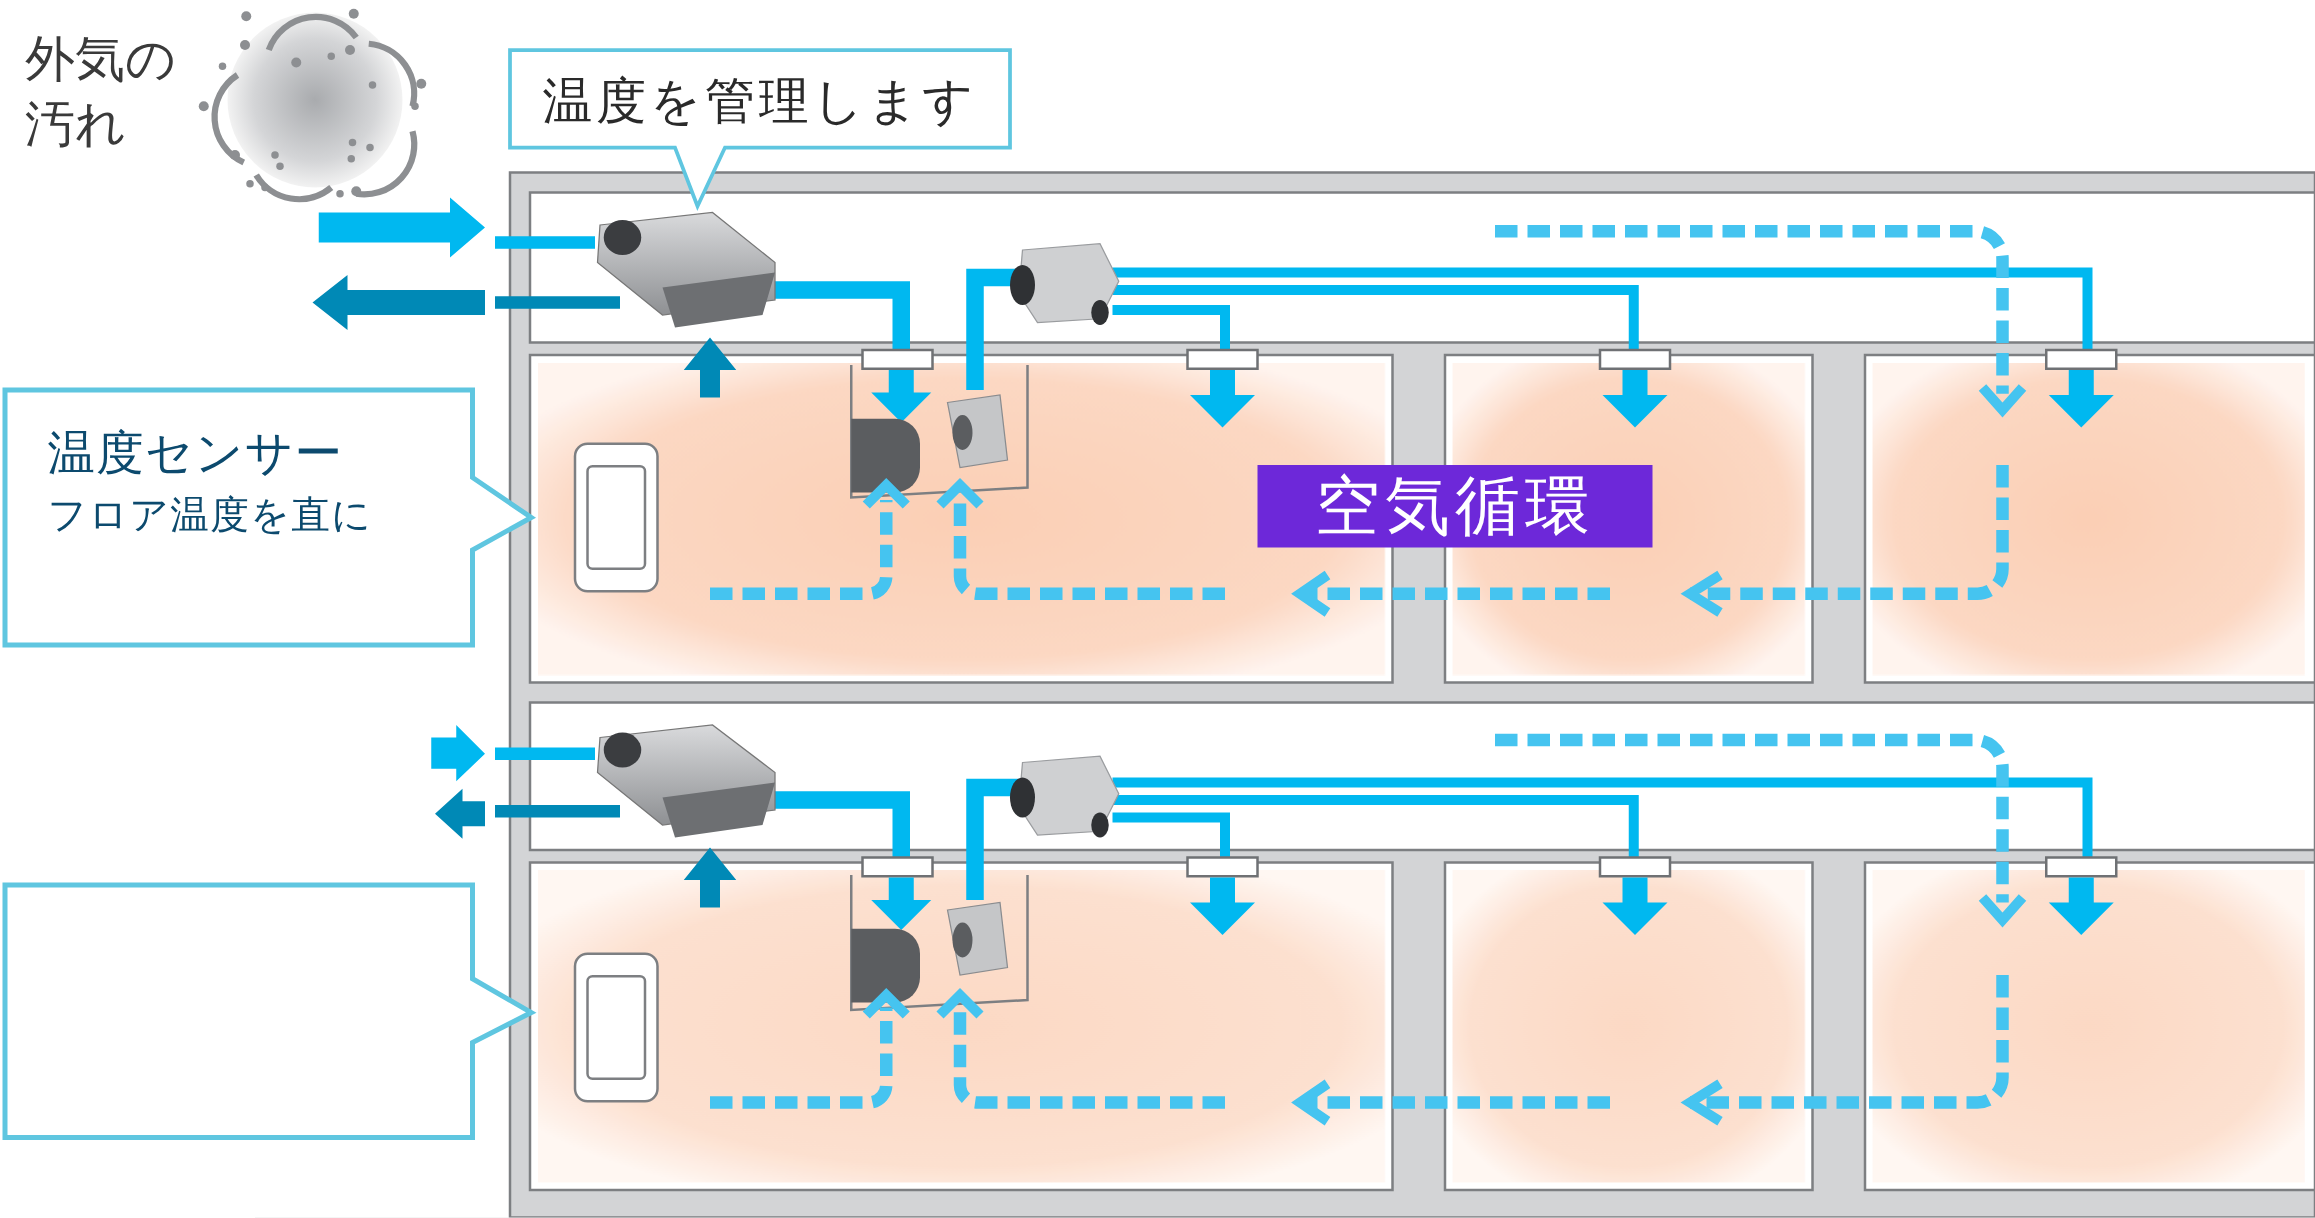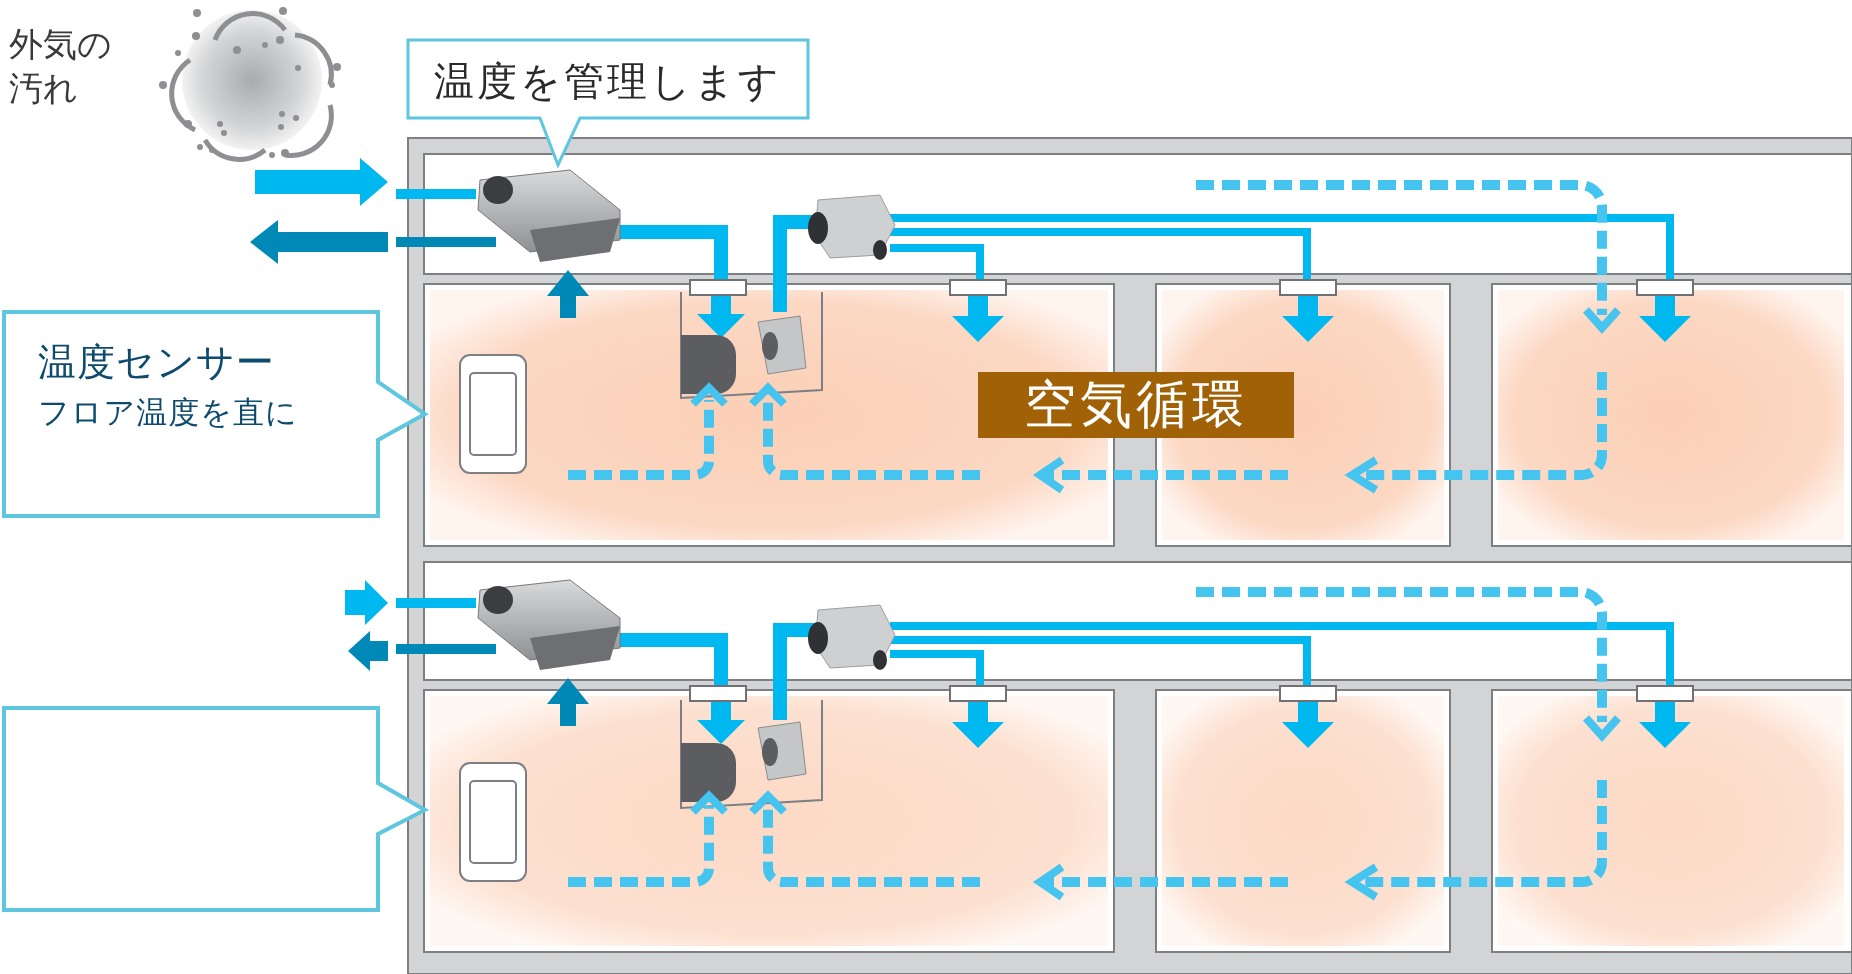--- a/index.html
+++ b/index.html
@@ -1,21 +1,21 @@
 <!DOCTYPE html>
 <html><head>
 <meta charset="utf-8">
 <style>
   html,body{margin:0;padding:0;background:#fff;}
   body{width:1852px;height:974px;position:relative;overflow:hidden;font-family:"DejaVu Sans",sans-serif;color:#333;}
   svg{position:absolute;left:0;top:0;}
   .lbl{position:absolute;color:#3a3a3a;line-height:1.3;}
   .callout-text{position:absolute;color:#0c4a6e;font-size:31px;line-height:1.42;letter-spacing:1px;}
   .callout-title{font-size:38px;}
-  .banner{position:absolute;background:#a16207;color:#fff;font-size:52px;display:flex;align-items:center;justify-content:center;letter-spacing:4px;}
+  .banner{position:absolute;background:#6d28d9;color:#fff;font-size:52px;display:flex;align-items:center;justify-content:center;letter-spacing:4px;margin-left:28px;}
 </style>
 </head>
 <body>
 
 <svg width="1852" height="974" viewBox="0 0 1852 974">
   <defs>
     <radialGradient id="cloudGrad" cx="50%" cy="50%" r="50%">
       <stop offset="0%" stop-color="#a9abae"></stop>
       <stop offset="70%" stop-color="#d4d5d7"></stop>
       <stop offset="100%" stop-color="#f2f2f2"></stop>
@@ -222,21 +222,21 @@
     <polyline points="752,404 768,388 784,404"></polyline>
     <polyline points="693,404 709,388 725,404"></polyline>
     <polyline points="1586,718 1602,736 1618,718"></polyline>
     <polyline points="1376,867 1352,882 1376,897"></polyline>
     <polyline points="1062,867 1040,882 1062,897"></polyline>
     <polyline points="752,812 768,796 784,812"></polyline>
     <polyline points="693,812 709,796 725,812"></polyline>
   </g>
 </svg>
 
-<div class="lbl" style="left:9px;top:22px;font-size:34px;">
+<div class="lbl" style="left:20px;top:22px;font-size:40px;">
   <div>外気の</div>
   <div>汚れ</div>
 </div>
 
 <div class="lbl" style="left:434px;top:55px;font-size:40px;letter-spacing:3px;color:#2a2a2a;">温度を管理します</div>
 
 <div class="callout-text" style="left:38px;top:336px;">
   <div class="callout-title">温度センサー</div>
   <div>フロア温度を直に</div>
 </div>

